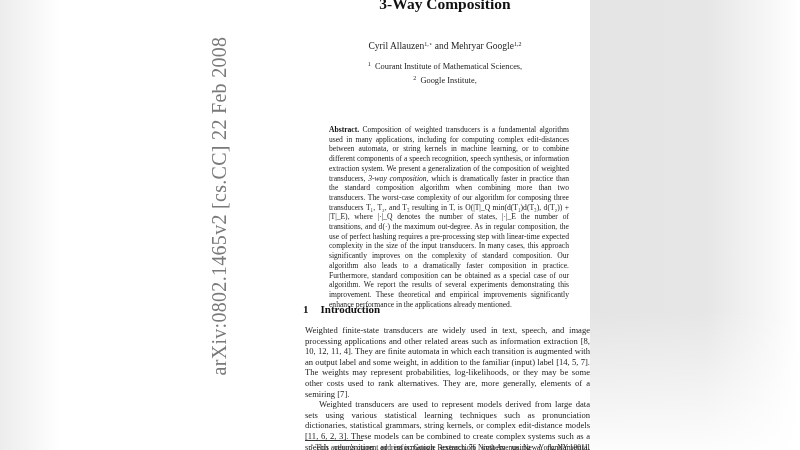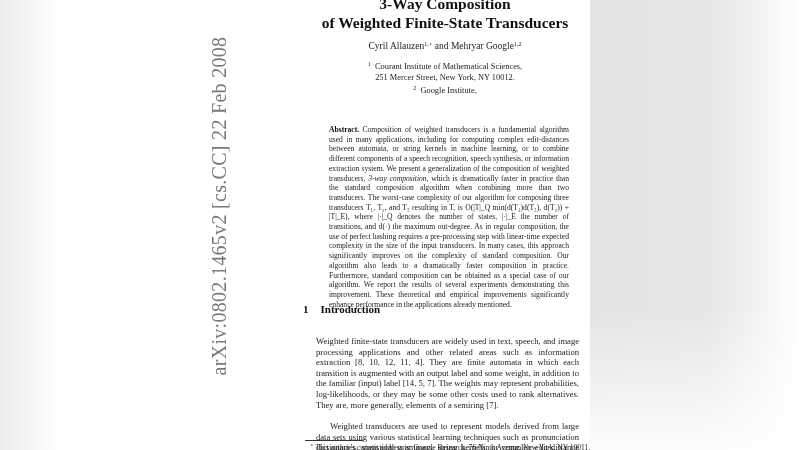--- a/index.html
+++ b/index.html
@@ -48,21 +48,21 @@
   }
   .abstract b { color:#111; }
   .section-head {
     position:absolute; left:303px; top:303px; font-weight:bold; font-size:11px; color:#111;
   }
   .section-head .num { margin-right:12px; }
   .body-text {
     position:absolute; left:305px; width:285px; top:325px;
     font-size:8.6px; line-height:10.6px; text-align:justify; color:#222;
   }
-  .body-text p { margin:11px; }
+  .body-text p { margin:0; }
   .body-text p.indent { text-indent:14px; }
   .fn-rule {
     position:absolute; left:305px; top:440px; width:58px; border-top:0.8px solid #333;
   }
   .footnote {
     position:absolute; left:310px; top:441px; font-size:7.5px; color:#222; white-space:nowrap;
   }
   i { font-style:italic; }
 </style>
 </head>
@@ -70,30 +70,28 @@
 
 <div class="left-shade"></div>
 <div class="right-bg"></div>
 
 <div class="page">
 
   <div class="arxiv-id">arXiv:0802.1465v2  [cs.CC]  22 Feb 2008</div>
 
   <div class="title">
     <div>3-Way Composition</div>
-    <div>of Weighted Finite-State Transducers</div>
   </div>
 
   <div class="authors">
     <span>Cyril Allauzen</span><sup>1,⋆</sup><span> and </span><span>Mehryar Google</span><sup>1,2</sup>
   </div>
 
   <div class="affil">
     <div><sup>1</sup>&nbsp; <span>Courant Institute of Mathematical Sciences,</span></div>
-    <div>251 Mercer Street, New York, NY 10012.</div>
     <div><sup>2</sup>&nbsp; <span>Google Institute,</span></div>
   </div>
 
   <div class="abstract">
     <b>Abstract.</b><span> Composition of weighted transducers is a fundamental algorithm used in many applications, including for computing complex edit-distances between automata, or string kernels in machine learning, or to combine different components of a speech recognition, speech synthesis, or information extraction system. We present a generalization of the composition of weighted transducers, </span><i>3-way composition</i><span>, which is dramatically faster in practice than the standard composition algorithm when combining more than two transducers. The worst-case complexity of our algorithm for composing three transducers T₁, T₂, and T₃ resulting in T, is O(|T|_Q min(d(T₁)d(T₃), d(T₂)) + |T|_E), where |·|_Q denotes the number of states, |·|_E the number of transitions, and d(·) the maximum out-degree. As in regular composition, the use of perfect hashing requires a pre-processing step with linear-time expected complexity in the size of the input transducers. In many cases, this approach significantly improves on the complexity of standard composition. Our algorithm also leads to a dramatically faster composition in practice. Furthermore, standard composition can be obtained as a special case of our algorithm. We report the results of several experiments demonstrating this improvement. These theoretical and empirical improvements significantly enhance performance in the applications already mentioned.</span>
   </div>
 
   <div class="section-head">
     <span class="num">1</span><span>Introduction</span>
   </div>

